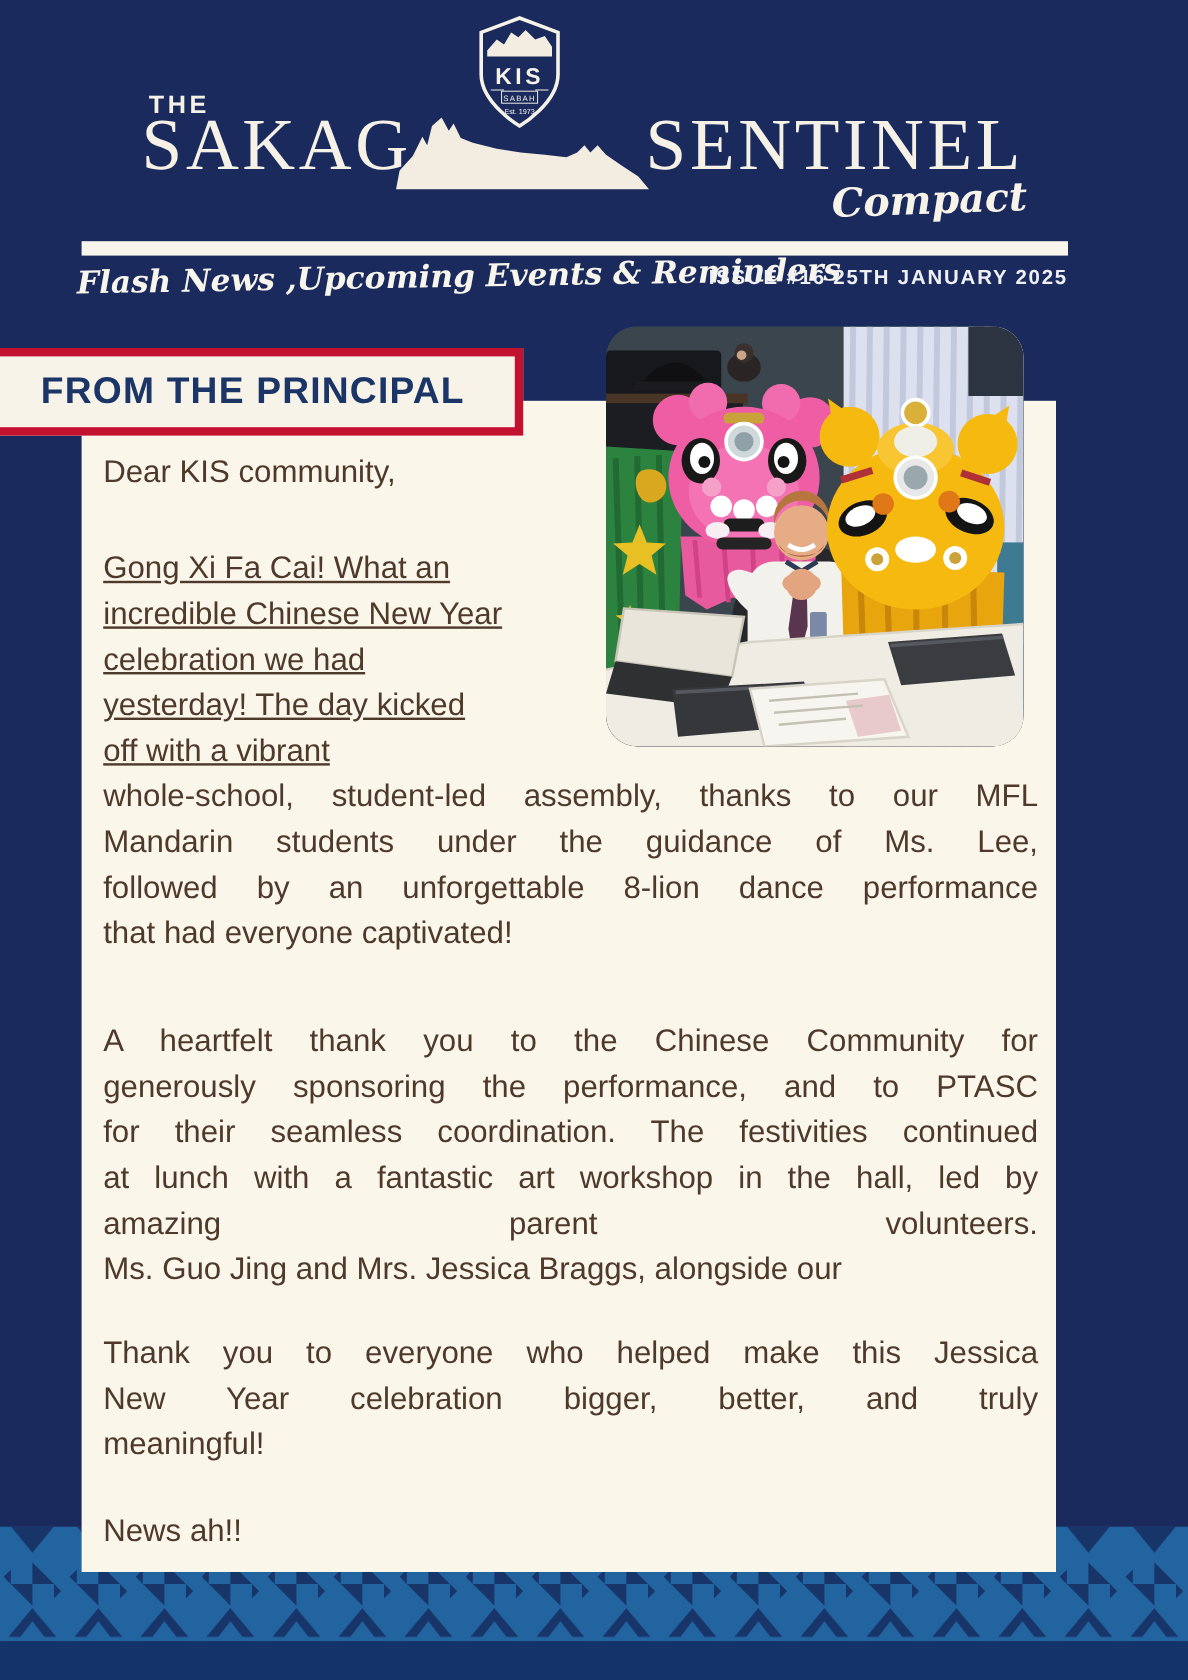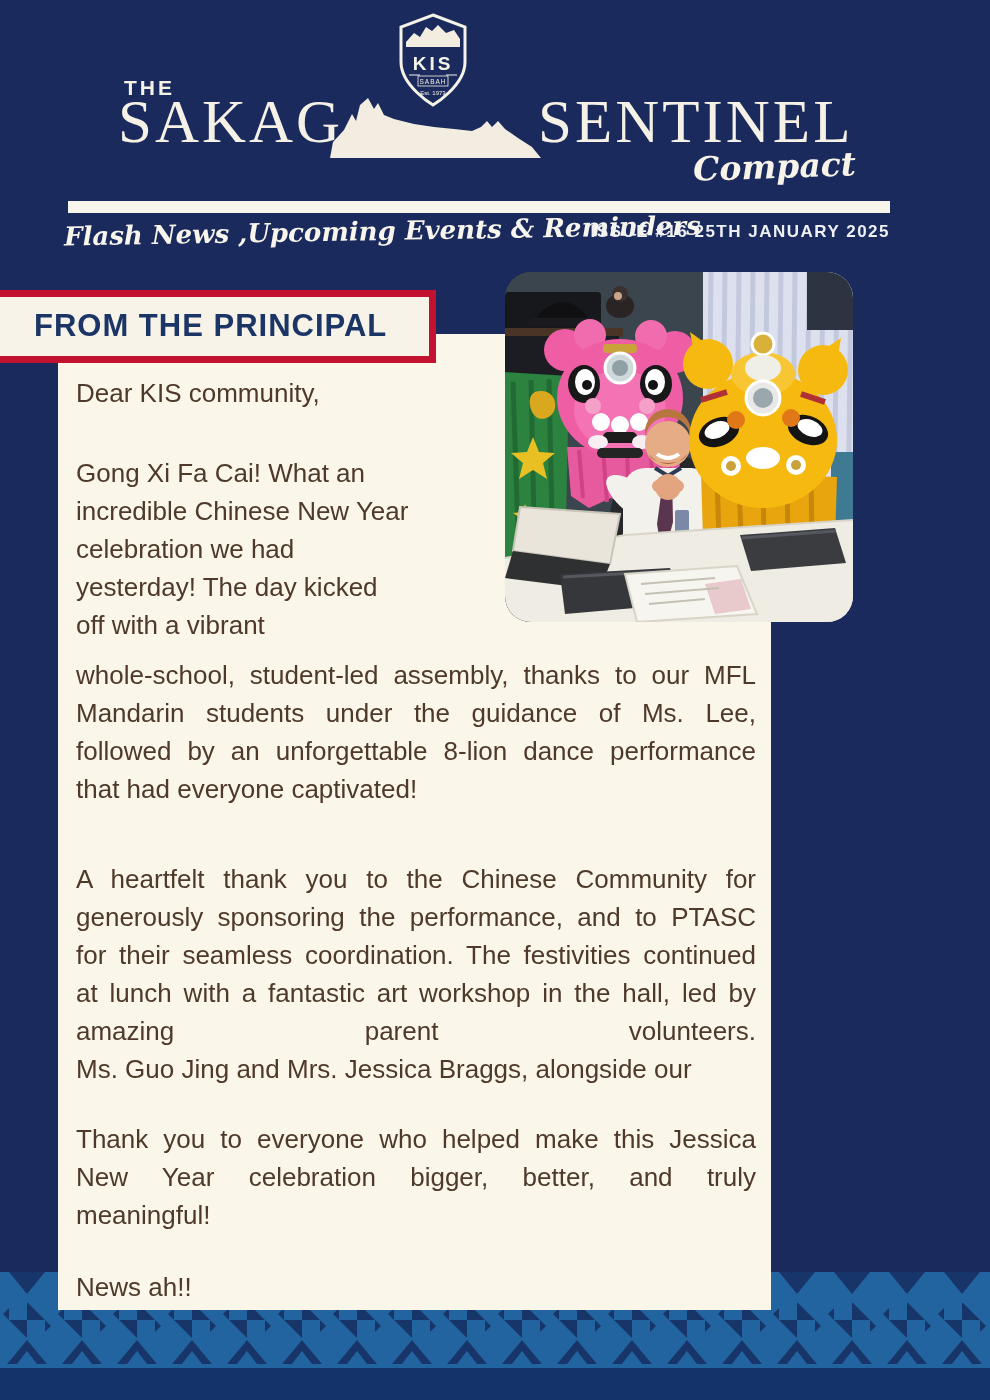--- a/index.html
+++ b/index.html
@@ -23,29 +23,29 @@
   .tagline{position:absolute;left:64px;top:216px;font-family:"DejaVu Serif",serif;
     font-style:italic;font-weight:bold;font-size:26px;color:#f8f5ec;transform:rotate(-1deg);}
   .issue{position:absolute;right:100px;top:222px;font-size:17px;font-weight:bold;
     letter-spacing:1.5px;color:#eef0f4;margin-left:31px;}
   
   .heading-box{position:absolute;left:-10px;top:290px;width:446px;height:73px;
     background:#f7f3e9;border:7px solid #c31230;box-sizing:border-box;z-index:5;}
   .heading-box span{display:block;padding-left:37px;line-height:57px;font-size:31px;
     font-weight:bold;letter-spacing:1px;color:#1b3566;}
   
-  .content-box{position:absolute;left:58px;top:334px;width:713px;height:976px;
+  .content-box{position:absolute;left:68px;top:334px;width:812px;height:976px;
     background:#faf6ea;z-index:2;}
   .letter{padding:40px 15px 0 18px;color:#4e392a;}
   .para{font-size:26px;line-height:38px;margin:0 0 36px 0;}
   .para .line{min-height:38px;}
   .just .line{text-align:justify;text-align-last:justify;}
   .just .line:last-child{text-align-last:left;}
   .p1{margin-bottom:42px;}
-  .p2{margin-bottom:12px;width:410px;}
+  .p2{margin-bottom:0;width:410px;text-decoration:underline;}
   .p3{margin-bottom:52px;}
   .p4{margin-bottom:32px;}
   .p5{margin-bottom:34px;}
   .p6{margin-bottom:0;}
   
   .photo{position:absolute;left:505px;top:272px;width:348px;height:350px;
     border-radius:26px;overflow:hidden;z-index:4;background:#3b454d;}
   
   .pattern-band{position:absolute;left:0;top:1272px;width:990px;height:96px;z-index:1;}
   .footer-strip{position:absolute;left:0;top:1368px;width:990px;height:32px;

